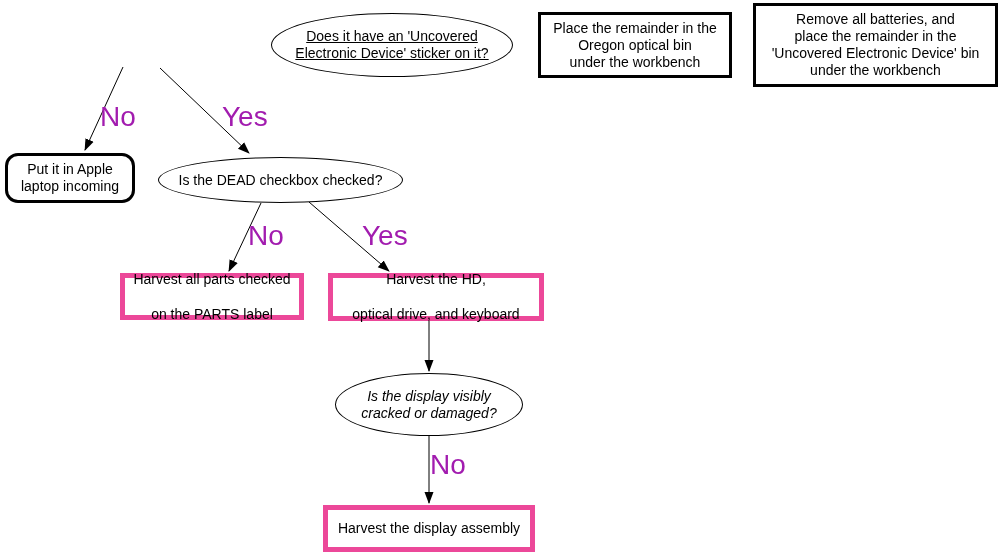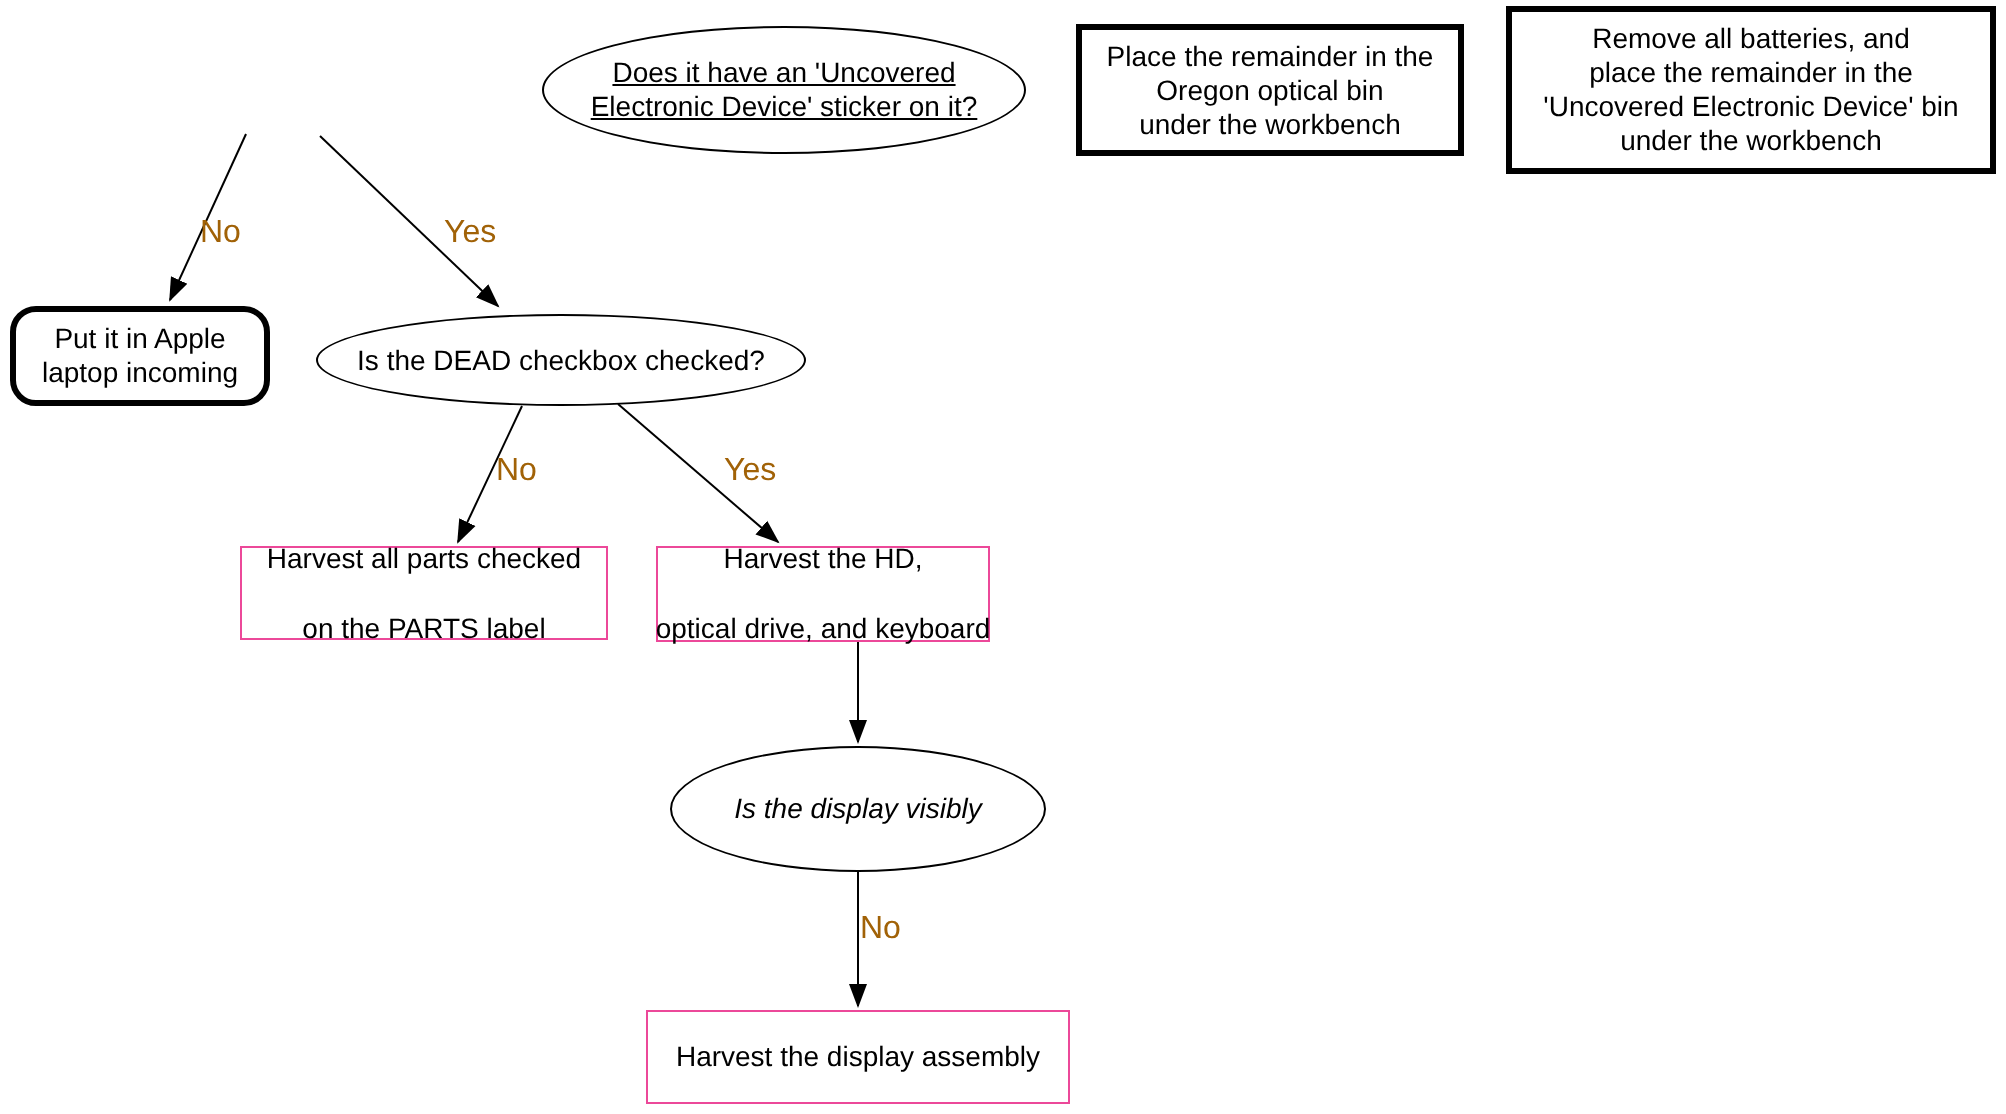--- a/index.html
+++ b/index.html
@@ -38,31 +38,31 @@
     color: #000000;
     background: #ffffff;
     box-sizing: border-box;
     white-space: nowrap;
   }
   .ellipse {
     border: 1px solid #000000;
     border-radius: 50%;
   }
   .box {
-    border: 1px solid #ec4899;
+    border: 5px solid #ec4899;
     gap: 18px;
   }
   .box-bold {
     border: 3px solid #000000;
   }
   .edge-label {
     position: absolute;
-    font-size: 16px;
+    font-size: 28px;
     line-height: 20px;
-    color: #a16207;
+    color: #a21caf;
     white-space: nowrap;
   }
 </style>
 </head>
 <body>
 
 <div id="canvas">
 
   <svg id="edge-svg">
     <defs>
@@ -104,27 +104,28 @@
 
   <div class="node ellipse" style="left:158px; top:157px; width:245px; height:46px;">
     <div>Is the DEAD checkbox checked?</div>
   </div>
 
   <div class="node box" style="left:120px; top:273px; width:184px; height:47px;">
     <div>Harvest all parts checked</div>
     <div>on the PARTS label</div>
   </div>
 
-  <div class="node box" style="left:328px; top:273px; width:167px; height:48px;text-align:center;">
+  <div class="node box" style="left:328px; top:273px; width:216px; height:48px;text-align:center;">
     <div>Harvest the HD,</div>
     <div>optical drive, and keyboard</div>
   </div>
 
   <div class="node ellipse" style="left:335px; top:373px; width:188px; height:63px;font-style:italic;">
     <div>Is the display visibly</div>
+    <div>cracked or damaged?</div>
   </div>
 
   <div class="node box" style="left:323px; top:505px; width:212px; height:47px;">
     <div>Harvest the display assembly</div>
   </div>
 
   <div class="edge-label" style="left:100px; top:107px;">No</div>
   <div class="edge-label" style="left:222px; top:107px;">Yes</div>
   <div class="edge-label" style="left:248px; top:226px;">No</div>
   <div class="edge-label" style="left:362px; top:226px;">Yes</div>

